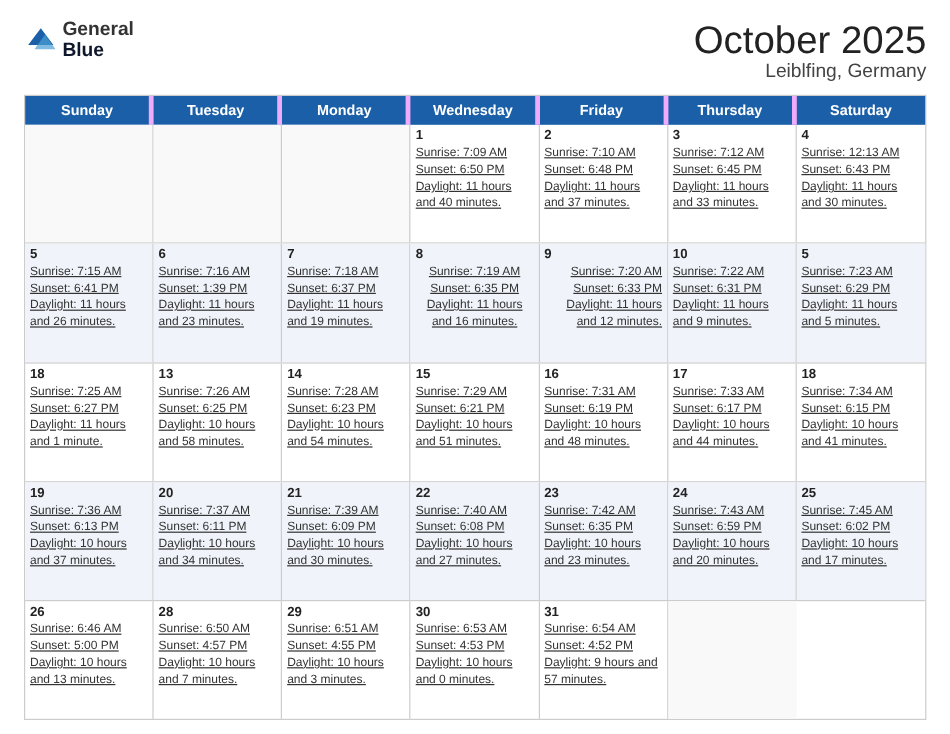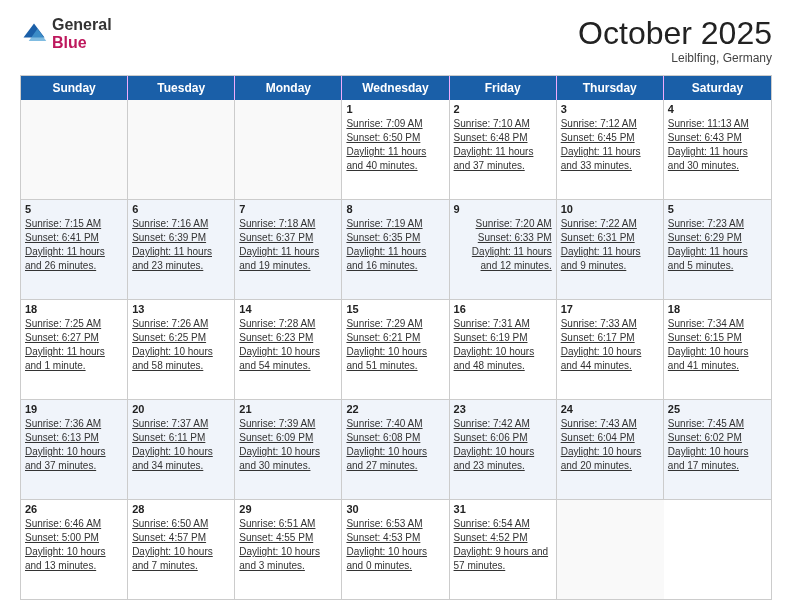--- a/index.html
+++ b/index.html
@@ -27,56 +27,56 @@
       display: flex;
       align-items: center;
       gap: 4px;
     }
     .logo-text {
       font-size: 16px;
       font-weight: bold;
       line-height: 1.1;
     }
     .logo-general { color: #333; }
-    .logo-blue { color: #be185d; }
+    .logo-blue { color: #0f172a; }
     .logo-icon {
       width: 28px;
       height: 28px;
     }
     .title-block {
       text-align: right;
     }
     .month-title {
       font-size: 32px;
       font-weight: normal;
       color: #222;
       line-height: 1.1;
     }
     .location {
-      font-size: 12px;
+      font-size: 16px;
       color: #444;
     }
     .calendar {
       flex: 1;
       display: flex;
       flex-direction: column;
       border: 1px solid #ccc;
     }
     .cal-header-row {
       display: grid;
       grid-template-columns: repeat(7, 1fr);
       background: #1a5fa8;
     }
     .cal-header-cell {
       color: #fff;
       font-size: 12px;
       font-weight: bold;
       padding: 5px 4px;
       text-align: center;
-      border-right: 1px solid #f0abfc;
+      border-right: 4px solid #f0abfc;
     }
     .cal-header-cell:last-child { border-right: none; }
     .cal-body {
       flex: 1;
       display: flex;
       flex-direction: column;
     }
     .cal-row {
       display: grid;
       grid-template-columns: repeat(7, 1fr);
@@ -157,47 +157,47 @@
 Daylight: 11 hours and 37 minutes.</div>
           </div>
           <div class="cal-cell">
             <div class="day-num">3</div>
             <div class="cell-info" style="white-space: pre-line;">Sunrise: 7:12 AM
 Sunset: 6:45 PM
 Daylight: 11 hours and 33 minutes.</div>
           </div>
           <div class="cal-cell">
             <div class="day-num">4</div>
-            <div class="cell-info" style="white-space: pre-line;">Sunrise: 11:13 AM
+            <div class="cell-info" style="white-space: pre-line;">Sunrise: 12:13 AM
 Sunset: 6:43 PM
 Daylight: 11 hours and 30 minutes.</div>
           </div>
         </div>
         <div class="cal-row">
           <div class="cal-cell alt-row">
             <div class="day-num">5</div>
             <div class="cell-info" style="white-space: pre-line;">Sunrise: 7:15 AM
 Sunset: 6:41 PM
 Daylight: 11 hours and 26 minutes.</div>
           </div>
           <div class="cal-cell alt-row">
             <div class="day-num">6</div>
             <div class="cell-info" style="white-space: pre-line;">Sunrise: 7:16 AM
-Sunset: 6:39 PM
+Sunset: 1:39 PM
 Daylight: 11 hours and 23 minutes.</div>
           </div>
           <div class="cal-cell alt-row">
             <div class="day-num">7</div>
             <div class="cell-info" style="white-space: pre-line;">Sunrise: 7:18 AM
 Sunset: 6:37 PM
 Daylight: 11 hours and 19 minutes.</div>
           </div>
           <div class="cal-cell alt-row">
             <div class="day-num">8</div>
-            <div class="cell-info" style="white-space: pre-line;">Sunrise: 7:19 AM
+            <div class="cell-info" style="white-space: pre-line; text-align: center;">Sunrise: 7:19 AM
 Sunset: 6:35 PM
 Daylight: 11 hours and 16 minutes.</div>
           </div>
           <div class="cal-cell alt-row">
             <div class="day-num">9</div>
             <div class="cell-info" style="white-space: pre-line; text-align: right;">Sunrise: 7:20 AM
 Sunset: 6:33 PM
 Daylight: 11 hours and 12 minutes.</div>
           </div>
           <div class="cal-cell alt-row">
@@ -278,27 +278,27 @@
           </div>
           <div class="cal-cell alt-row">
             <div class="day-num">22</div>
             <div class="cell-info" style="white-space: pre-line;">Sunrise: 7:40 AM
 Sunset: 6:08 PM
 Daylight: 10 hours and 27 minutes.</div>
           </div>
           <div class="cal-cell alt-row">
             <div class="day-num">23</div>
             <div class="cell-info" style="white-space: pre-line;">Sunrise: 7:42 AM
-Sunset: 6:06 PM
+Sunset: 6:35 PM
 Daylight: 10 hours and 23 minutes.</div>
           </div>
           <div class="cal-cell alt-row">
             <div class="day-num">24</div>
             <div class="cell-info" style="white-space: pre-line;">Sunrise: 7:43 AM
-Sunset: 6:04 PM
+Sunset: 6:59 PM
 Daylight: 10 hours and 20 minutes.</div>
           </div>
           <div class="cal-cell alt-row">
             <div class="day-num">25</div>
             <div class="cell-info" style="white-space: pre-line;">Sunrise: 7:45 AM
 Sunset: 6:02 PM
 Daylight: 10 hours and 17 minutes.</div>
           </div>
         </div>
         <div class="cal-row">

